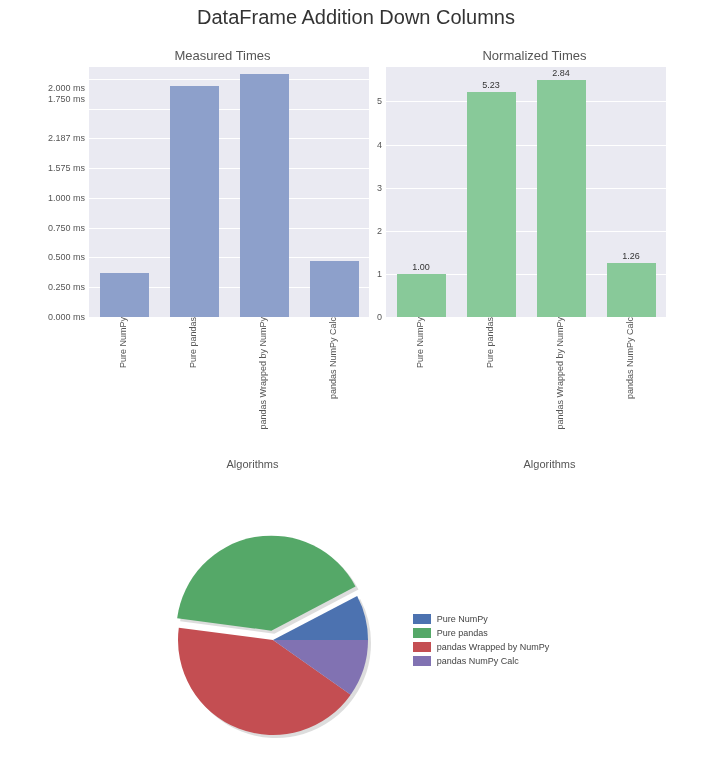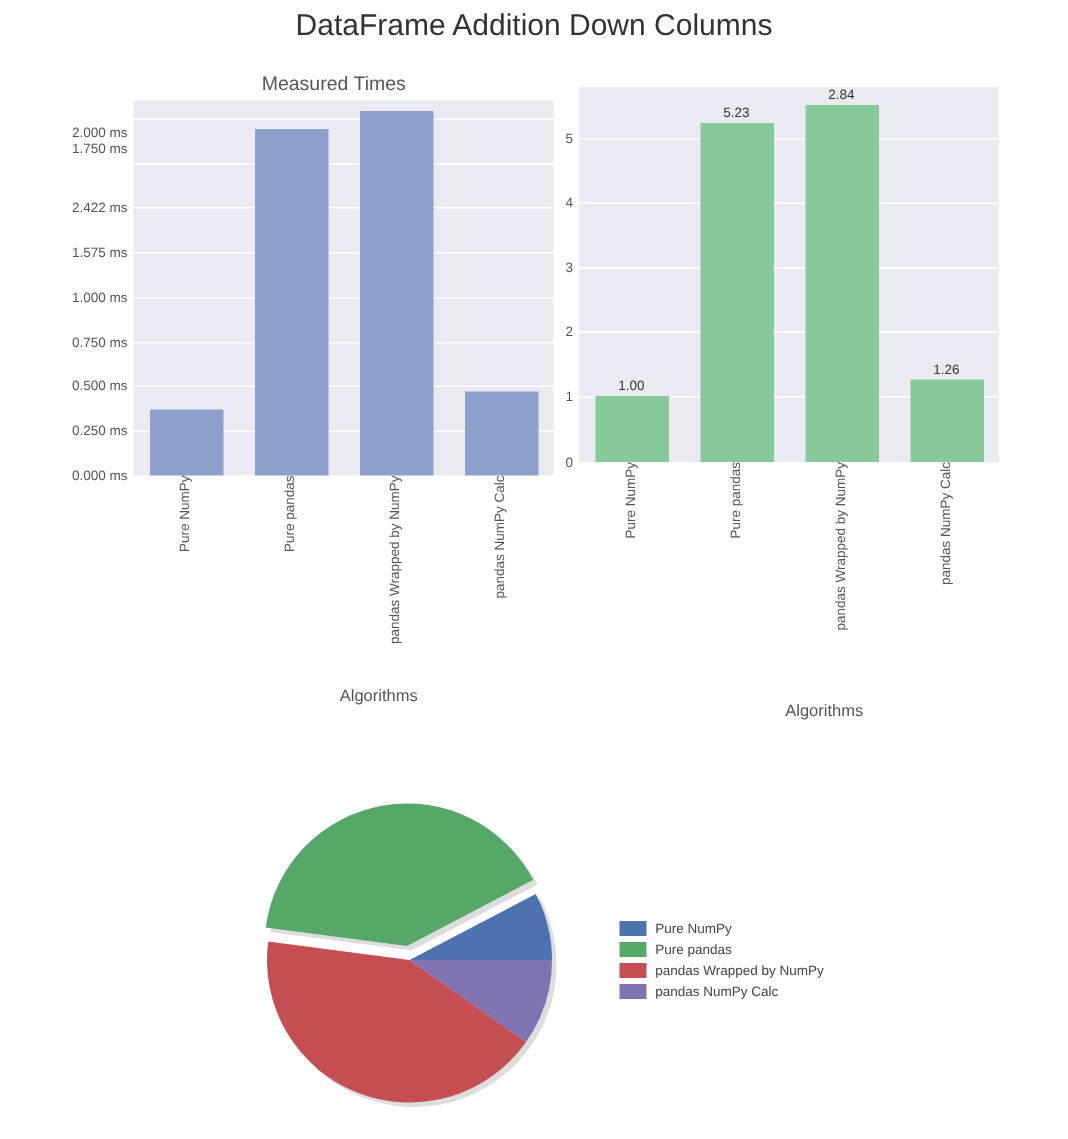--- a/index.html
+++ b/index.html
@@ -40,39 +40,40 @@
           <div class="tick-label-y" style="top: 220.238px;">0.250 ms</div>
           <div class="grid-h" style="top: 190.476px;"></div>
           <div class="tick-label-y" style="top: 190.476px;">0.500 ms</div>
           <div class="grid-h" style="top: 160.714px;"></div>
           <div class="tick-label-y" style="top: 160.714px;">0.750 ms</div>
           <div class="grid-h" style="top: 130.952px;"></div>
           <div class="tick-label-y" style="top: 130.952px;">1.000 ms</div>
           <div class="grid-h" style="top: 101.19px;"></div>
           <div class="tick-label-y" style="top: 101.19px;">1.575 ms</div>
           <div class="grid-h" style="top: 71.4286px;"></div>
-          <div class="tick-label-y" style="top: 71.4286px;">2.422 ms</div>
+          <div class="tick-label-y" style="top: 71.4286px;">2.187 ms</div>
           <div class="grid-h" style="top: 41.6667px;"></div>
           <div class="tick-label-y" style="top: 32px;">1.750 ms</div>
           <div class="grid-h" style="top: 11.9048px;"></div>
           <div class="tick-label-y" style="top: 21px;">2.000 ms</div>
           <div class="bar bar-blue" style="left: 10.5px; width: 49px; height: 44.0476px;"></div>
           <div class="tick-label-x" style="left: 29px;">Pure NumPy</div>
           <div class="bar bar-blue" style="left: 80.5px; width: 49px; height: 230.952px;"></div>
           <div class="tick-label-x" style="left: 99px;">Pure pandas</div>
           <div class="bar bar-blue" style="left: 150.5px; width: 49px; height: 242.857px;"></div>
           <div class="tick-label-x" style="left: 169px;">pandas Wrapped by NumPy</div>
           <div class="bar bar-blue" style="left: 220.5px; width: 49px; height: 55.9524px;"></div>
           <div class="tick-label-x" style="left: 239px;">pandas NumPy Calc</div>
         </div>
 
       <div class="xlabel" style="top:410px">Algorithms</div>
     </div>
 
     <div class="panel" style="width:50%;padding-left:30px;box-sizing:border-box">
+      <div class="panel-title">Normalized Times</div>
       <div class="plot" id="plot1" style="width:280px;height:250px">
           <div class="grid-h" style="top: 250px;"></div>
           <div class="tick-label-y" style="top: 250px;">0</div>
           <div class="grid-h" style="top: 206.897px;"></div>
           <div class="tick-label-y" style="top: 206.897px;">1</div>
           <div class="grid-h" style="top: 163.793px;"></div>
           <div class="tick-label-y" style="top: 163.793px;">2</div>
           <div class="grid-h" style="top: 120.69px;"></div>
           <div class="tick-label-y" style="top: 120.69px;">3</div>
           <div class="grid-h" style="top: 77.5862px;"></div>

